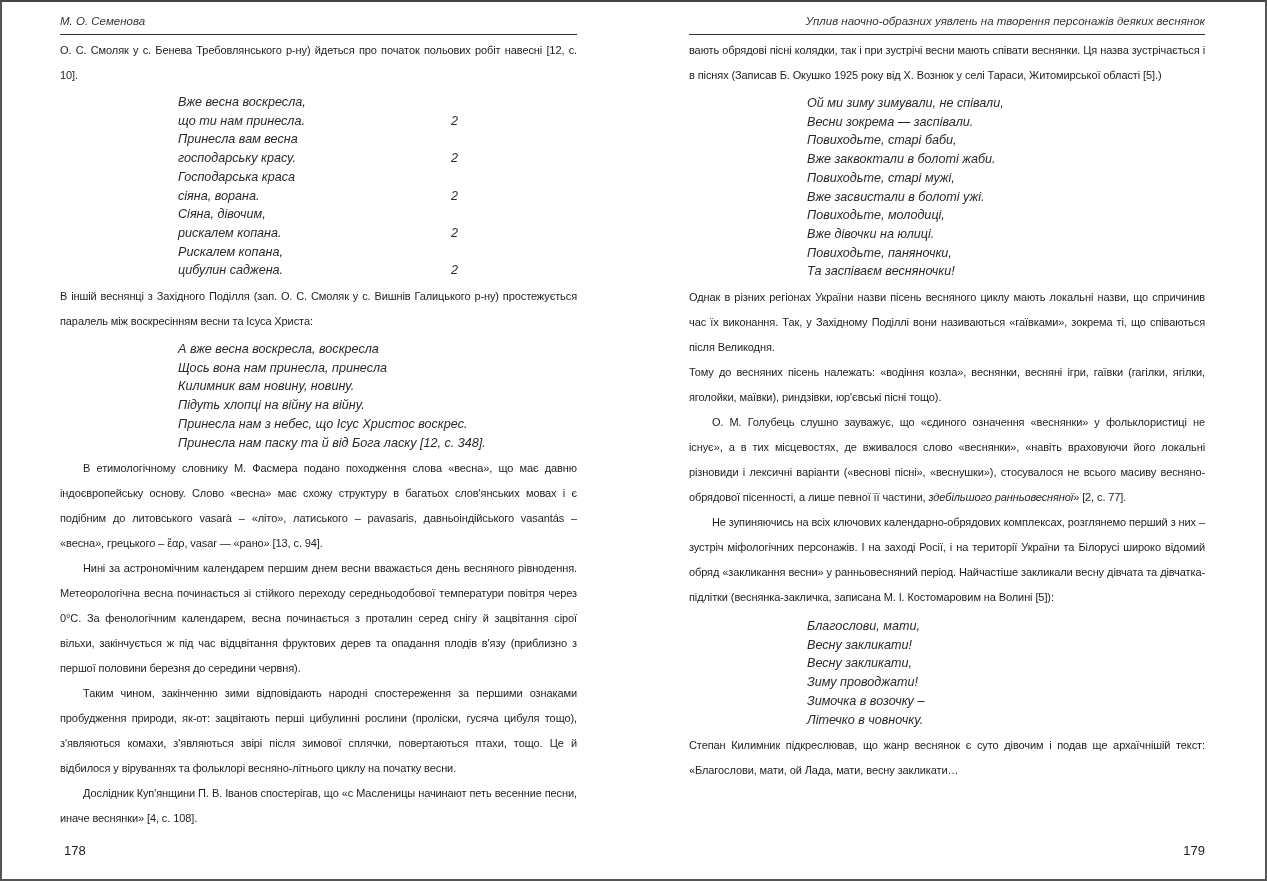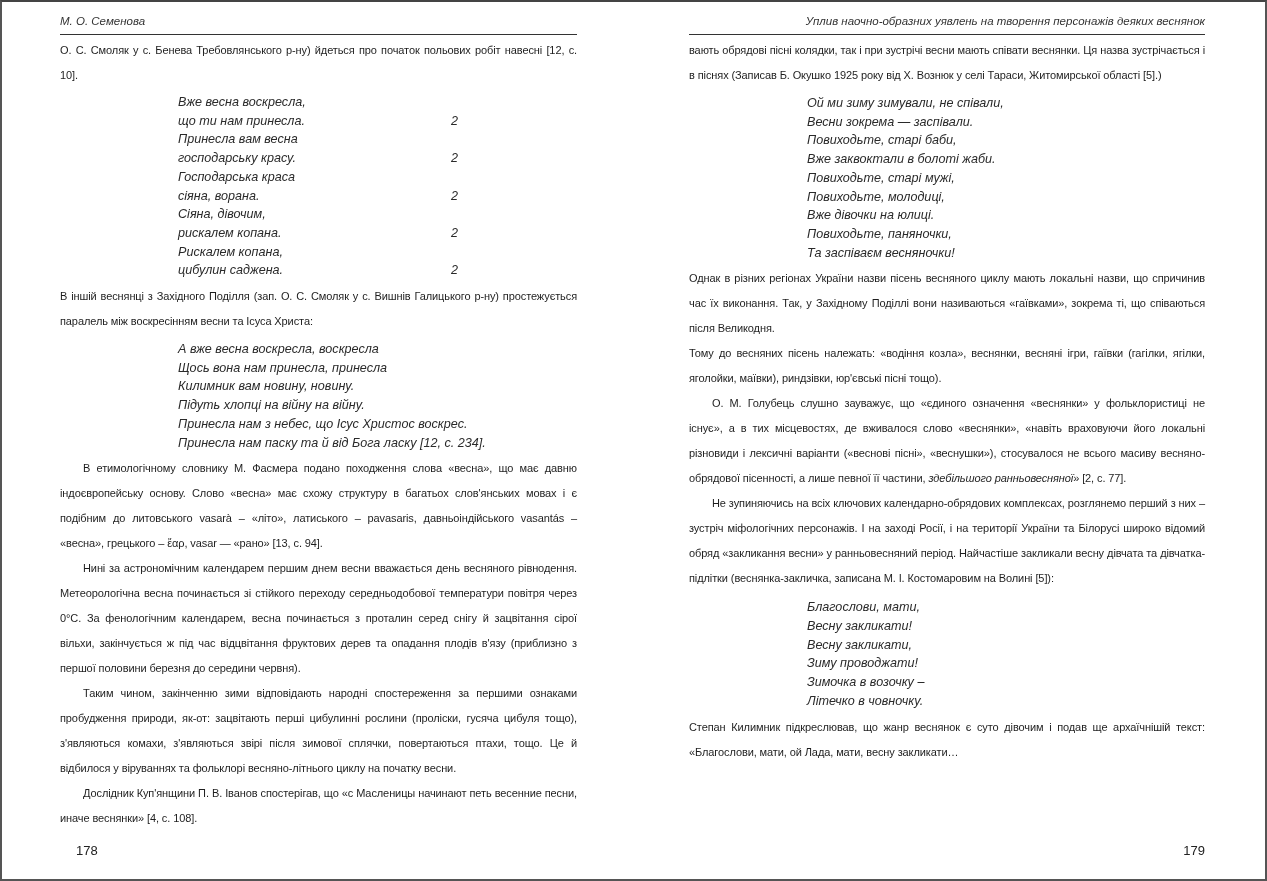--- a/index.html
+++ b/index.html
@@ -21,21 +21,21 @@
   .poem { margin: 4px 0 4px 0; font-size: 12.6px; line-height: 18.7px; font-style: italic; color: #2a2a2a; }
   .page.left .poem { padding-left: 118px; }
   .page.right .poem { padding-left: 118px; }
   .poem .line { display: flex; white-space: nowrap; }
   .poem .line .txt { display: inline-block; }
   .poem .line .rep { display: inline-block; position: absolute; left: 273px; font-style: italic; }
   .poem .line { position: relative; }
   .poem .bold, .bold { font-weight: normal; }
   .it { font-style: italic; }
   .folio { position: absolute; top: 843px; font-size: 13px; color: #222; }
-  .page.left .folio { left: 16px; }
+  .page.left .folio { left: 4px; }
   .page.right .folio { right: 0; }
 </style>
 </head>
 <body>
 
 <div class="frame"></div>
 
 <div class="page left">
   <div class="running-head">М. О. Семенова</div>
   <div class="content">
@@ -80,21 +80,21 @@
     </div>
 
     <p class="body">В іншій веснянці з Західного Поділля (зап. О. С. Смоляк у с. Вишнів Галицького р-ну) простежується паралель між воскресінням весни та Ісуса Христа:</p>
 
     <div class="poem" style="margin-top:6px;">
       <div class="line bold">А вже весна воскресла, воскресла</div>
       <div class="line">Щось вона нам принесла, принесла</div>
       <div class="line">Килимник вам новину, новину.</div>
       <div class="line">Підуть хлопці на війну на війну.</div>
       <div class="line">Принесла нам з небес, що Ісус Христос воскрес.</div>
-      <div class="line">Принесла нам паску та й від Бога ласку [12, с. 234].</div>
+      <div class="line">Принесла нам паску та й від Бога ласку [12, с. 348].</div>
     </div>
 
     <p class="body indent">В етимологічному словнику М. Фасмера подано походження слова «весна», що має давню індоєвропейську основу. Слово «весна» має схожу структуру в багатьох слов'янських мовах і є подібним до литовського vasarà – «літо», латиського – pavasaris, давньоіндійського vasantás – «весна», грецького – ἔαρ, vasar — «рано» [13, с. 94].</p>
     <p class="body indent">Нині за астрономічним календарем першим днем весни вважається день весняного рівнодення. Метеорологічна весна починається зі стійкого переходу середньодобової температури повітря через 0°С. За фенологічним календарем, весна починається з проталин серед снігу й зацвітання сірої вільхи, закінчується ж під час відцвітання фруктових дерев та опадання плодів в'язу (приблизно з першої половини березня до середини червня).</p>
     <p class="body indent">Таким чином, закінченню зими відповідають народні спостереження за першими ознаками пробудження природи, як-от: зацвітають перші цибулинні рослини (проліски, гусяча цибуля тощо), з'являються комахи, з'являються звірі після зимової сплячки, повертаються птахи, тощо. Це й відбилося у віруваннях та фольклорі весняно-літнього циклу на початку весни.</p>
     <p class="body indent">Дослідник Куп'янщини П. В. Іванов спостерігав, що «с Масленицы начинают петь весенние песни, иначе веснянки» [4, с. 108].</p>
 
   </div>
   <div class="folio">178</div>
 </div>
@@ -103,20 +103,21 @@
   <div class="running-head">Уплив наочно-образних уявлень на творення персонажів деяких веснянок</div>
   <div class="content">
     <p class="body">вають обрядові пісні колядки, так і при зустрічі весни мають співати веснянки. Ця назва зустрічається і в піснях (Записав Б. Окушко 1925 року від Х. Вознюк у селі Тараси, Житомирської області [5].)</p>
 
     <div class="poem" style="margin-top:6px;">
       <div class="line">Ой ми зиму зимували, не співали,</div>
       <div class="line">Весни зокрема — заспівали.</div>
       <div class="line">Повиходьте, старі баби,</div>
       <div class="line">Вже заквоктали в болоті жаби.</div>
       <div class="line">Повиходьте, старі мужі,</div>
+      <div class="line">Вже засвистали в болоті ужі.</div>
       <div class="line">Повиходьте, молодиці,</div>
       <div class="line">Вже дівочки на юлиці.</div>
       <div class="line">Повиходьте, паняночки,</div>
       <div class="line bold">Та заспіваєм весняночки!</div>
     </div>
 
     <p class="body">Однак в різних регіонах України назви пісень весняного циклу мають локальні назви, що спричинив час їх виконання. Так, у Західному Поділлі вони називаються «гаївками», зокрема ті, що співаються після Великодня.</p>
 
 
     <p class="body">Тому до весняних пісень належать: «водіння козла», веснянки, весняні ігри, гаївки (гагілки, ягілки, яголойки, маївки), риндзівки, юр'євські пісні тощо).</p>

